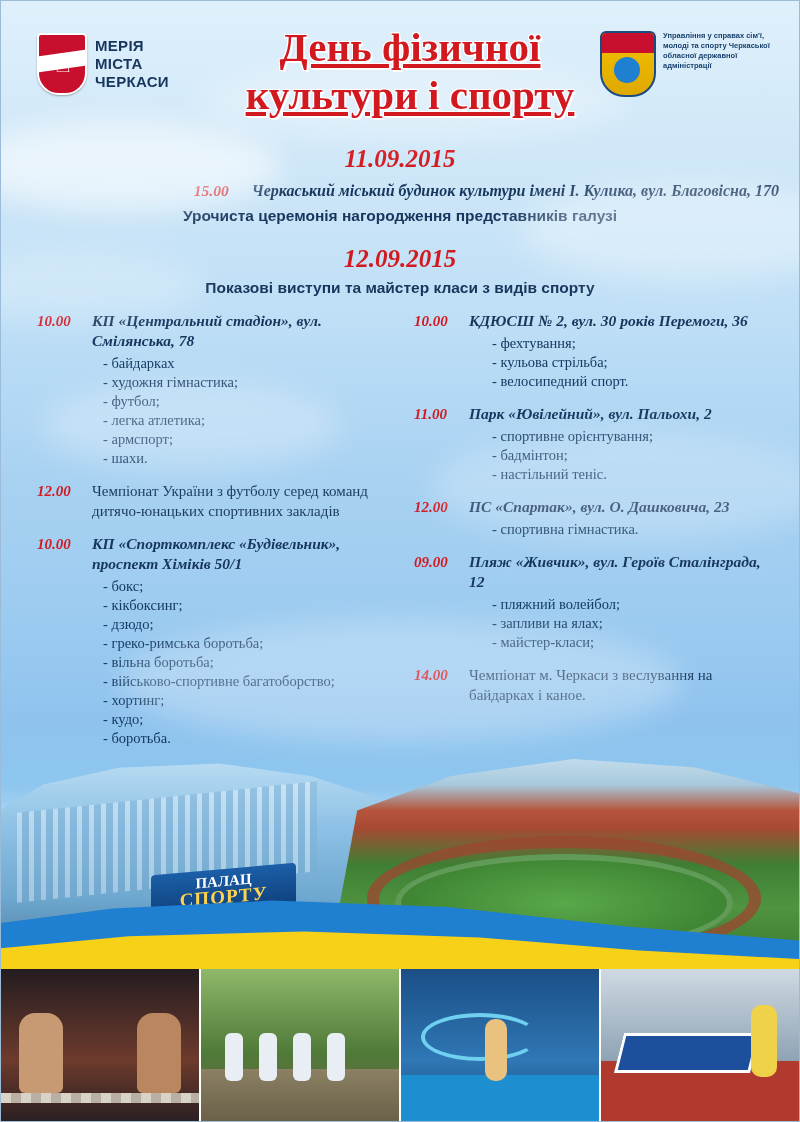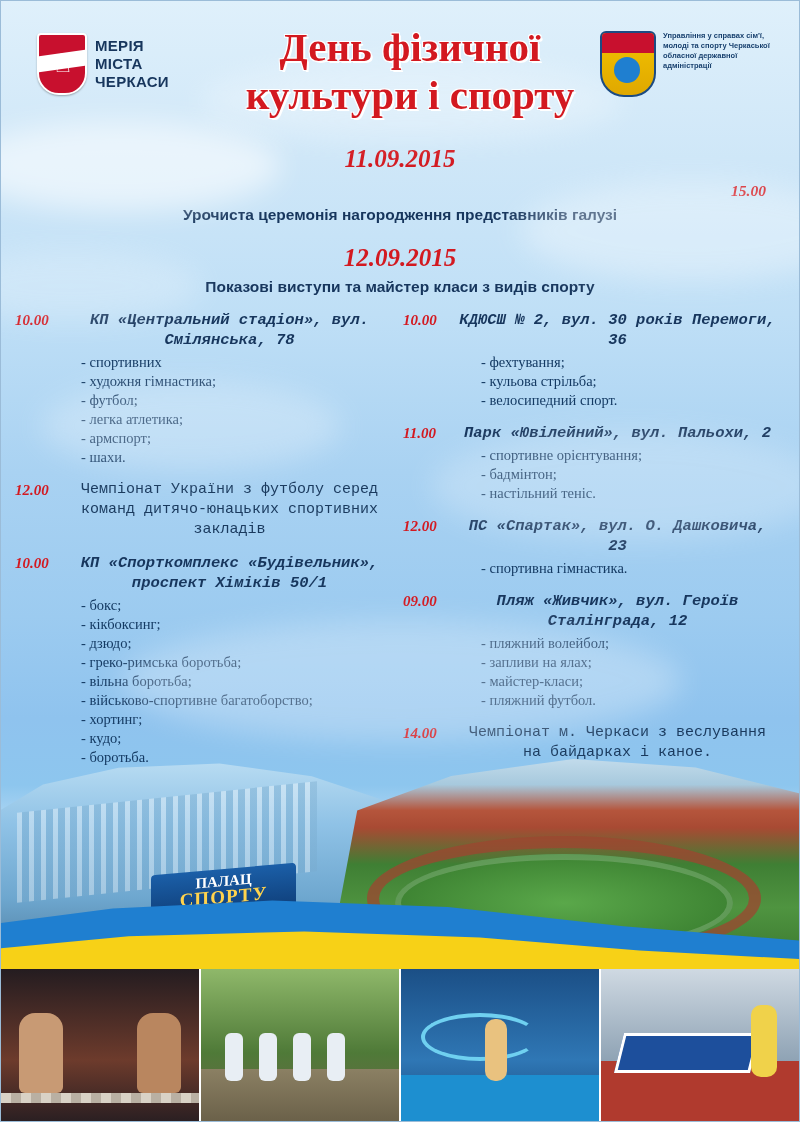--- a/index.html
+++ b/index.html
@@ -129,20 +129,21 @@
     left: 170px;
     right: 150px;
     top: 22px;
     text-align: center;
     color: #d31920;
     font-family: "Liberation Serif", serif;
     font-weight: bold;
     font-size: 41px;
     line-height: 48px;
     text-shadow: 2px 2px 0 #ffffff, -1px -1px 0 #ffffff, 1px -1px 0 #ffffff, -1px 1px 0 #ffffff;
+    text-decoration: underline;
   }
 
   
   .date {
     text-align: center;
     color: #d31920;
     font-family: "Liberation Serif", serif;
     font-weight: bold;
     font-style: italic;
     font-size: 25px;
@@ -182,48 +183,47 @@
     font-family: Liberation Sans, sans-serif;
     font-weight: bold;
     font-size: 15.5px;
     margin-top: 6px;
   }
 
   
   .columns {
     display: flex;
     margin-top: 14px;
-    padding: 0 22px 0 14px;
+    padding: 0 22px 0 36px;
     gap: 14px;
   }
   .col { width: 50%; }
   .entry { margin-bottom: 13px; }
   .entry-head {
     display: flex;
     align-items: flex-start;
     gap: 9px;
   }
   .entry-time {
     color: #d31920;
     font-family: "Liberation Serif", serif;
     font-style: italic;
     font-weight: bold;
     font-size: 15px;
     min-width: 46px;
     padding-top: 2px;
   }
   .entry-place {
     color: #17365d;
-    font-family: Liberation Mono, monospace;
+    font-family: Liberation Serif, serif;
     font-style: italic;
     font-weight: bold;
     font-size: 15.5px;
     line-height: 20px;
     flex: 1;
-    text-align: center;
   }
   .entry-place.plain {
     font-style: normal;
     font-weight: normal;
     color: #1a3a5e;
     font-size: 15px;
   }
   .entry-list {
     margin: 3px 0 0 0;
     padding: 0 0 0 66px;
@@ -408,35 +408,36 @@
         <div class="top"></div>
         <div class="circ"></div>
       </div>
       <div class="logo-right-text">Управління у справах сім'ї, молоді та спорту Черкаської обласної державної адміністрації</div>
     </div>
   </div>
 
   <div class="date">11.09.2015</div>
   <div class="line-time-row">
     <div class="time">15.00</div>
+    <div class="venue-main">Черкаський міський будинок культури імені І. Кулика, вул. Благовісна, 170</div>
   </div>
   <div class="subtitle">Урочиста церемонія нагородження представників галузі</div>
 
   <div class="date date-2">12.09.2015</div>
   <div class="subtitle">Показові виступи та майстер класи з видів спорту</div>
 
   <div class="columns">
     <div class="col" id="left-col">
         <div class="entry">
           <div class="entry-head">
             <div class="entry-time">10.00</div>
             <div class="entry-place">КП «Центральний стадіон», вул. Смілянська, 78</div>
           </div>
           <ul class="entry-list">
-            <li>- спортивних</li>
+            <li>- байдарках</li>
             <li>- художня гімнастика;</li>
             <li>- футбол;</li>
             <li>- легка атлетика;</li>
             <li>- армспорт;</li>
             <li>- шахи.</li>
           </ul>
         </div>
         <div class="entry">
           <div class="entry-head">
             <div class="entry-time">12.00</div>
@@ -495,21 +496,20 @@
         </div>
         <div class="entry">
           <div class="entry-head">
             <div class="entry-time">09.00</div>
             <div class="entry-place">Пляж «Живчик», вул. Героїв Сталінграда, 12</div>
           </div>
           <ul class="entry-list indent-more">
             <li>- пляжний волейбол;</li>
             <li>- запливи на ялах;</li>
             <li>- майстер-класи;</li>
-            <li>- пляжний футбол.</li>
           </ul>
         </div>
         <div class="entry">
           <div class="entry-head">
             <div class="entry-time">14.00</div>
             <div class="entry-place plain">Чемпіонат м. Черкаси з веслування на байдарках і каное.</div>
           </div>
         </div>
       </div>
   </div>

